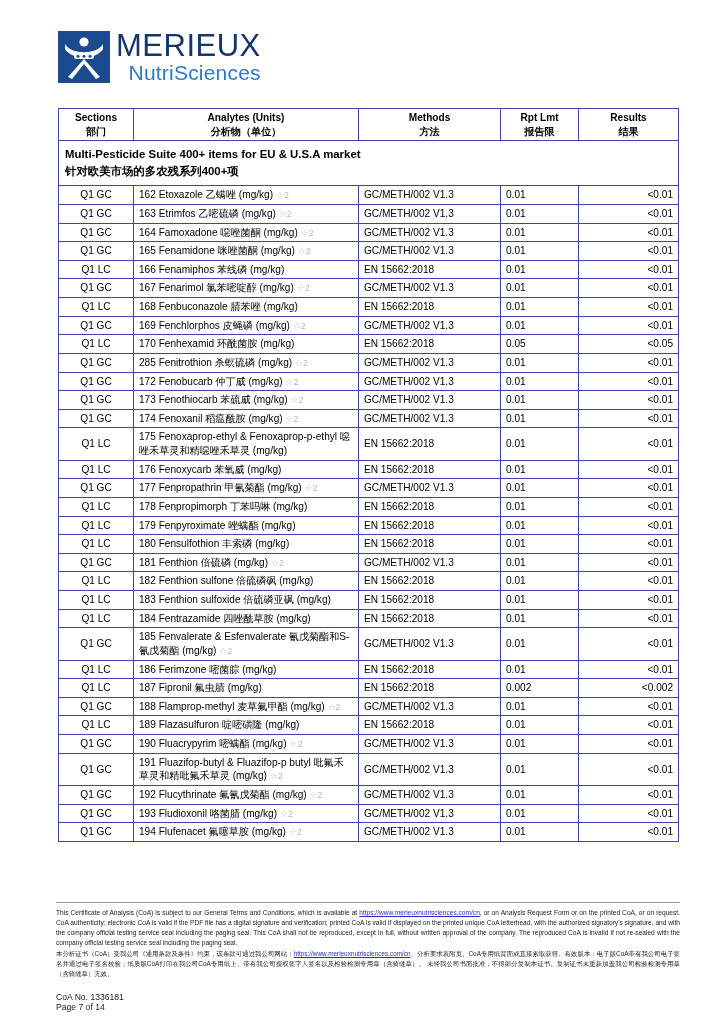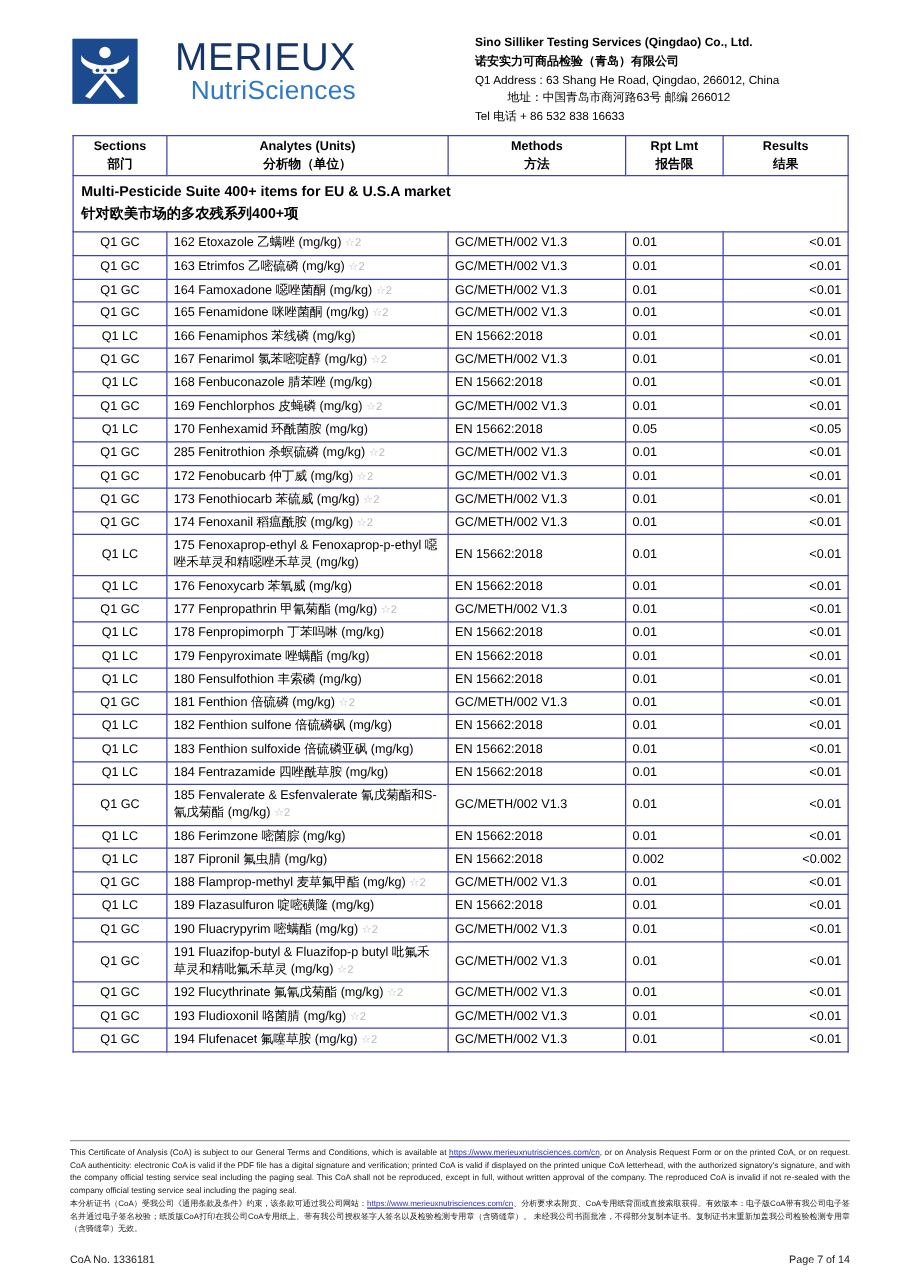--- a/index.html
+++ b/index.html
@@ -24,21 +24,20 @@
     align-items: flex-start;
     padding: 22px 40px 6px 58px;
     height: 108px;
   }
   .logo-wrap {
     display: flex;
     align-items: center;
     width: 300px;
     flex: 0 0 300px;
     padding-top: 8px;
-    gap: 24px;
   }
   .logo-mark {
     width: 52px; height: 52px;
     background: #1b4a8f;
     position: relative;
     flex: 0 0 52px;
     margin-right: 6px;
   }
   .logo-mark svg { display:block; }
   .logo-text { line-height: 1; }
@@ -134,20 +133,21 @@
     margin-top: 1px;
   }
   .lnk { color: #2c2cc0; text-decoration: underline; }
   .foot-bottom {
     display: flex;
     justify-content: space-between;
     align-items: baseline;
     margin-top: 13px;
     font-size: 8.6px;
     color: #222;
+    flex-direction: column;
   }
 </style>
 </head>
 <body>
 
 <div class="page">
 
   <div class="header">
 
     <div class="logo-wrap">
@@ -162,27 +162,20 @@
           <circle cx="32" cy="25.2" r="1.5" fill="#1b4a8f"></circle>
           <path d="M26 28 L10 46 L14 48 L26 33 L38 48 L42 46 Z" fill="#fff"></path>
         </svg>
       </div>
       <div class="logo-text">
         <div class="logo-merieux">MERIEUX</div>
         <div class="logo-nutri">NutriSciences</div>
       </div>
     </div>
 
-    <div class="hdr-addr">
-      <div class="b">Sino Silliker Testing Services (Qingdao) Co., Ltd.</div>
-      <div class="b">诺安实力可商品检验（青岛）有限公司</div>
-      <div>Q1  Address : 63 Shang He Road, Qingdao, 266012, China</div>
-      <div class="indent">地址：中国青岛市商河路63号 邮编 266012</div>
-      <div>Tel 电话 + 86 532 838 16633</div>
-    </div>
   </div>
 
   <div class="table-wrap">
     <table class="coa">
       <colgroup>
         <col class="c-sections">
           <col class="c-analytes">
           <col class="c-methods">
           <col class="c-rpt">
           <col class="c-results">

